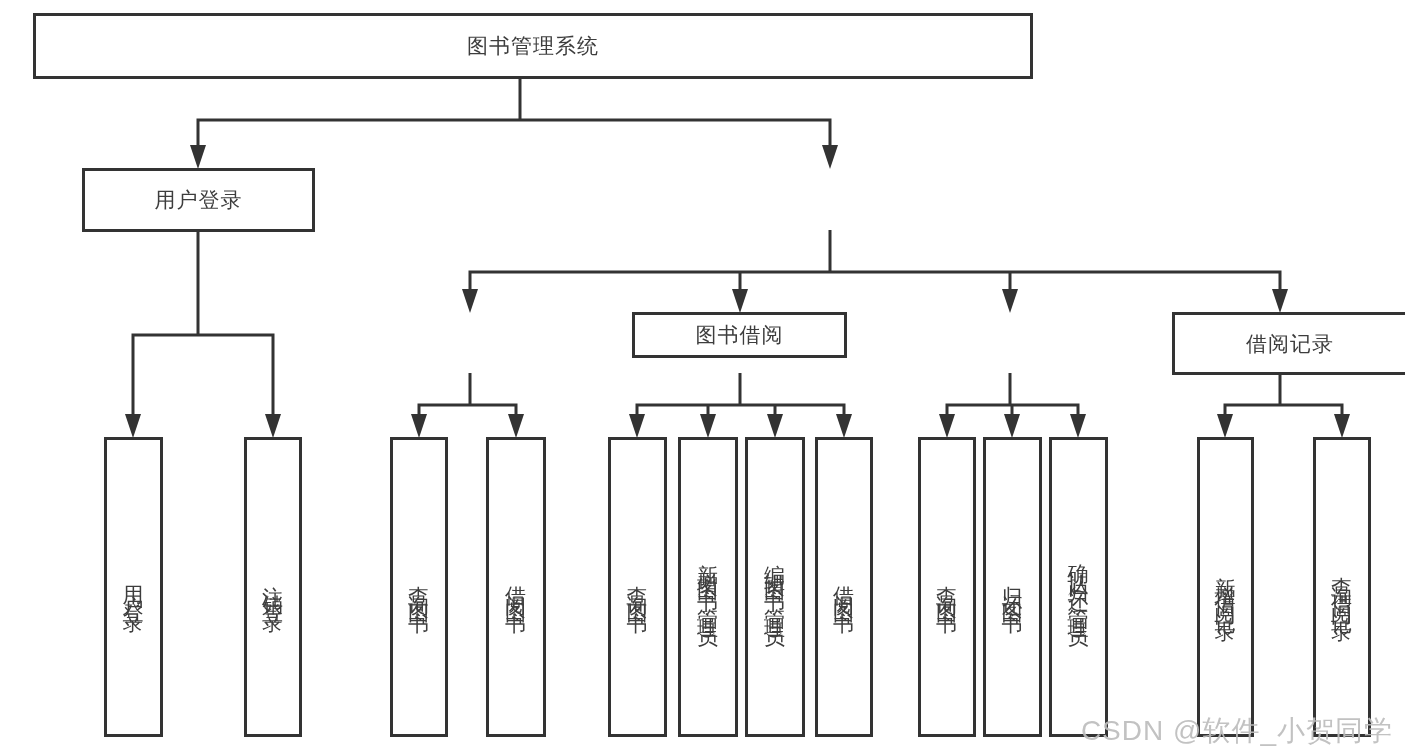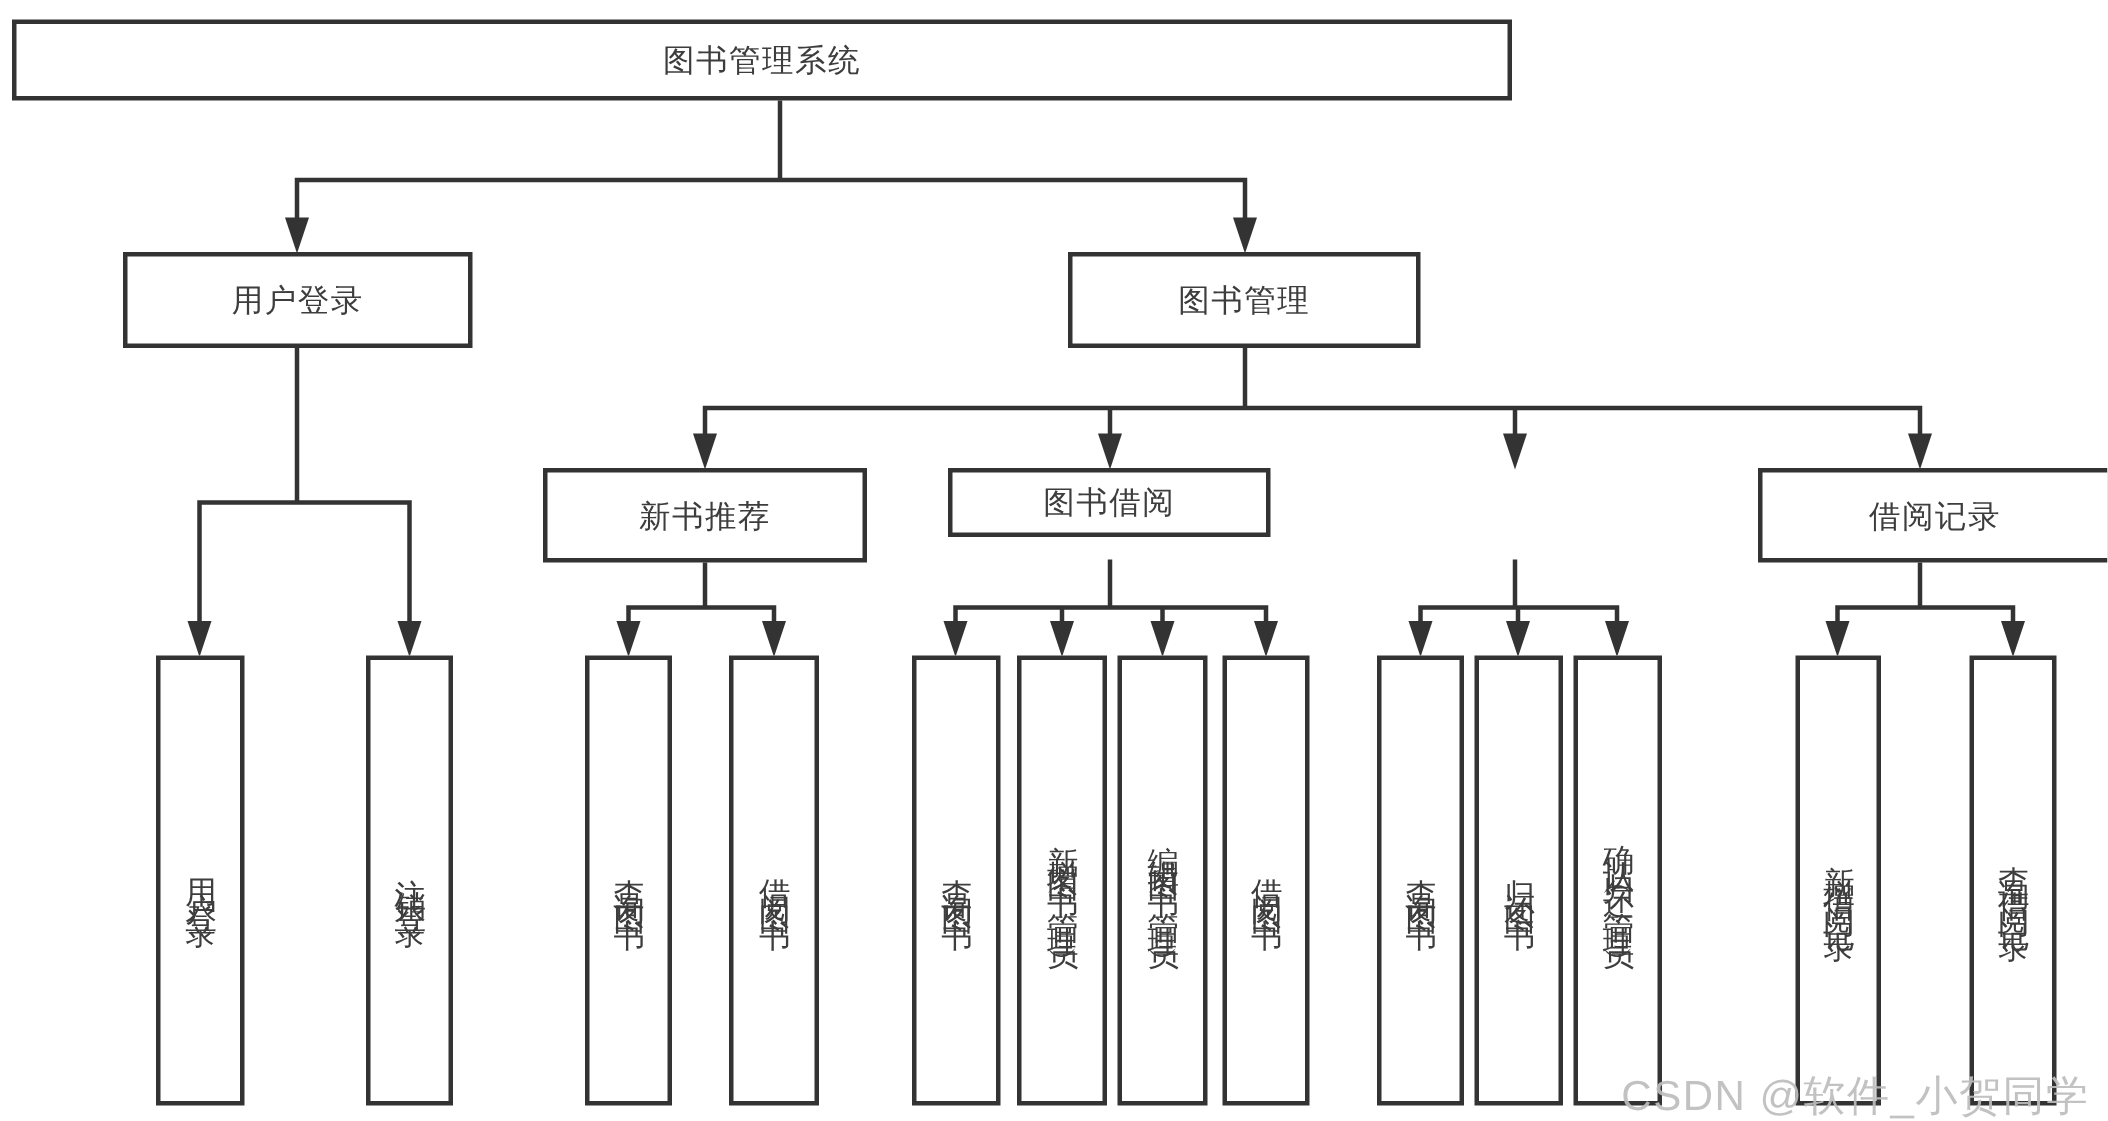--- a/index.html
+++ b/index.html
@@ -96,26 +96,24 @@
     <polygon points="939,414 955,414 947,438" fill="#333333" stroke="none"></polygon>
     <polygon points="1004,414 1020,414 1012,438" fill="#333333" stroke="none"></polygon>
     <polygon points="1070,414 1086,414 1078,438" fill="#333333" stroke="none"></polygon>
 
     <path d="M1280 373 L1280 405"></path>
     <path d="M1225 420 L1225 405 L1342 405 L1342 420"></path>
     <polygon points="1217,414 1233,414 1225,438" fill="#333333" stroke="none"></polygon>
     <polygon points="1334,414 1350,414 1342,438" fill="#333333" stroke="none"></polygon>
   </svg>
 
-  <div class="node" style="left:8px; top:13px; width:1000px; height:54px;">图书管理系统</div>
+  <div class="node" style="left:33px; top:13px; width:1000px; height:66px;">图书管理系统</div>
 
   <div class="node" style="left:82px; top:168px; width:233px; height:64px;">用户登录</div>
-  <div class="node" style="left:712px; top:168px; width:235px; height:64px;">图书管理</div>
 
-  <div class="node" style="left:362px; top:312px; width:216px; height:63px;">新书推荐</div>
   <div class="node" style="left:632px; top:312px; width:215px; height:46px;">图书借阅</div>
   <div class="node" style="left:1172px; top:312px; width:236px; height:63px;">借阅记录</div>
 
   <div class="node leaf" style="left:104px; top:437px; width:59px; height:300px;">
     <span class="vtext">用户登录</span>
   </div>
   <div class="node leaf" style="left:244px; top:437px; width:58px; height:300px;">
     <span class="vtext">注销登录</span>
   </div>
 

